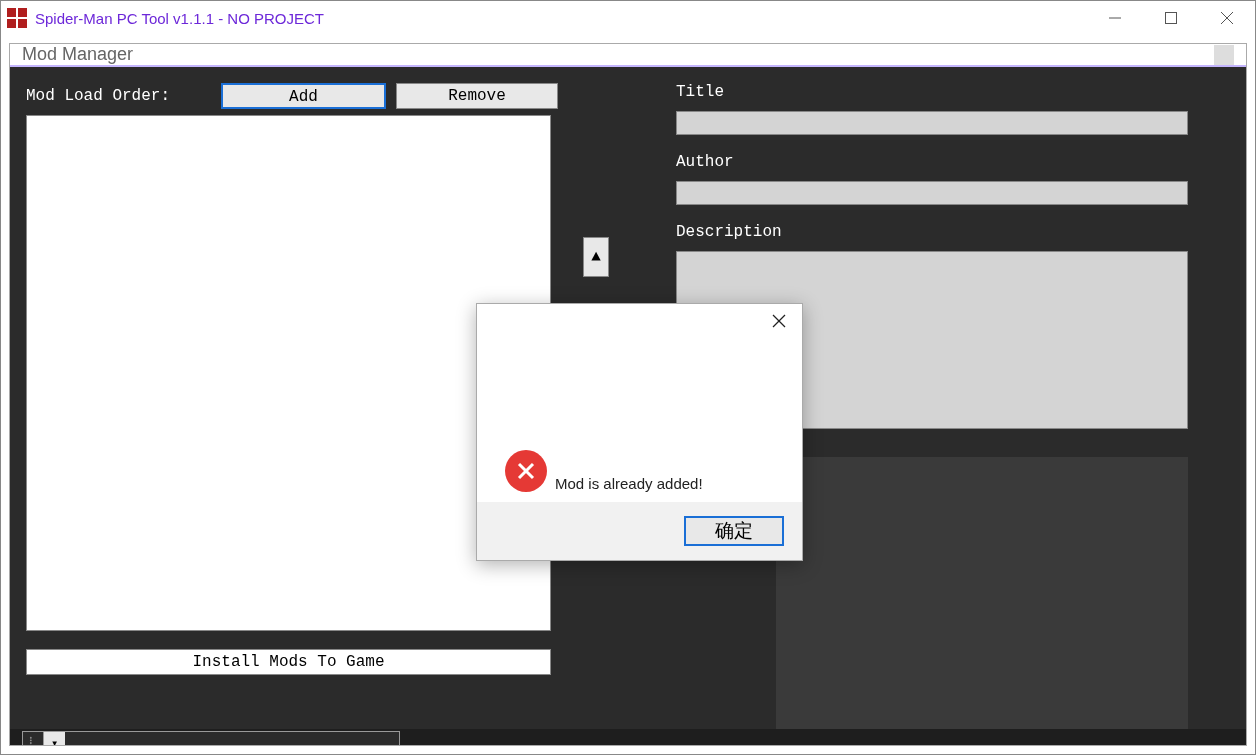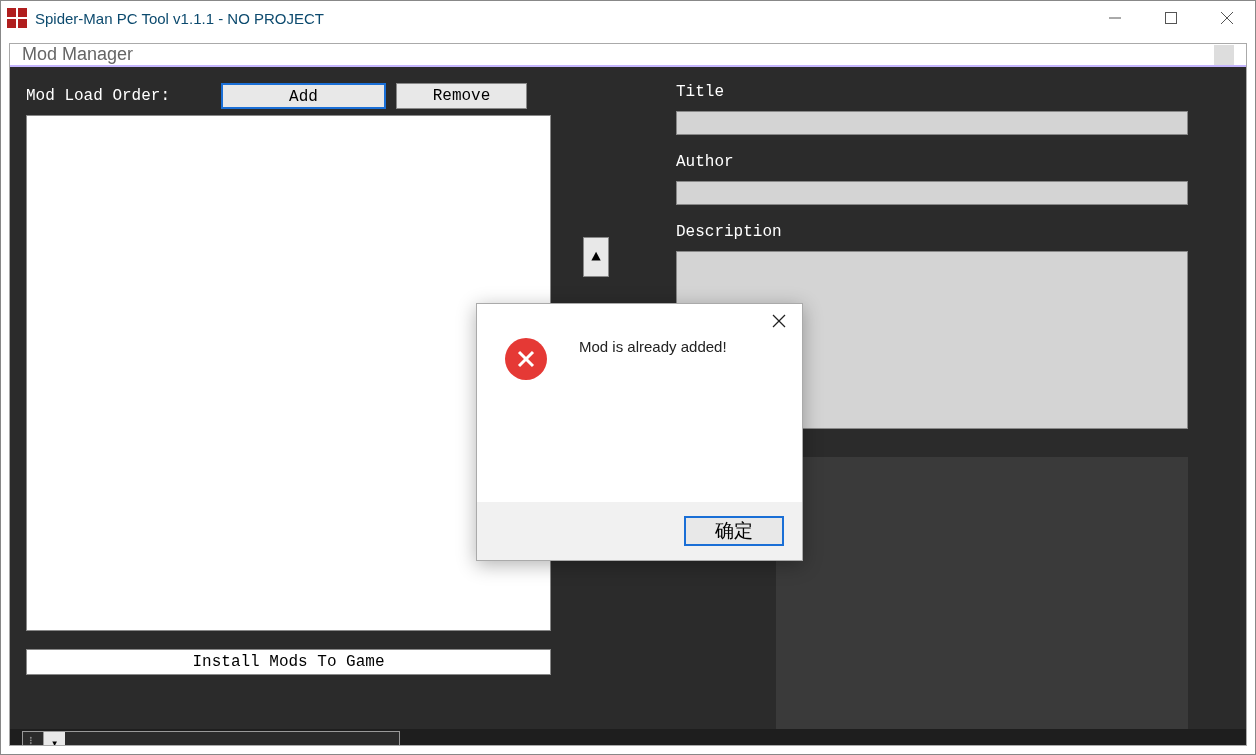--- a/index.html
+++ b/index.html
@@ -19,21 +19,21 @@
     background: #fff;
     display: flex;
     flex-direction: column;
   }
   
   .titlebar {
     height: 34px;
     display: flex;
     align-items: center;
     background: #fff;
-    color: #0c4a6e;
+    color: #6d28d9;
     font-size: 15px;
     padding-left: 6px;
   }
   .app-icon {
     width: 20px; height: 20px;
     background: #b01e1e;
     margin-right: 8px;
     position: relative;
     overflow: hidden;
   }
@@ -119,21 +119,21 @@
     text-align: center;
     line-height: 24px;
     cursor: pointer;
   }
   .btn-add {
     width: 165px;
     border: 2px solid #1a6fd6;
     background: #e8e8e8;
   }
   .btn-remove {
-    width: 131px;
+    width: 162px;
   }
   .listbox {
     width: 525px;
     height: 516px;
     background: #fff;
     border: 1px solid #888;
     margin-left: 0;
   }
   .updown {
     position: absolute;
@@ -254,23 +254,23 @@
   }
   .dialog-close {
     width: 26px; height: 26px;
     display: flex; align-items: center; justify-content: center;
     cursor: pointer;
   }
   .dialog-close svg { stroke: #222; stroke-width: 1.2; }
   .dialog-body {
     flex: 1;
     display: flex;
-    align-items: flex-start;
+    align-items: flex-end;
     padding: 0 18px 10px 28px;
-    gap: 32px;
+    gap: 8px;
   }
   .dialog-icon {
     width: 42px; height: 42px;
     border-radius: 50%;
     background: #e53935;
     display: flex; align-items: center; justify-content: center;
   }
   .dialog-icon svg { stroke: #fff; stroke-width: 3; fill: none; }
   .dialog-msg {
     color: #222;

